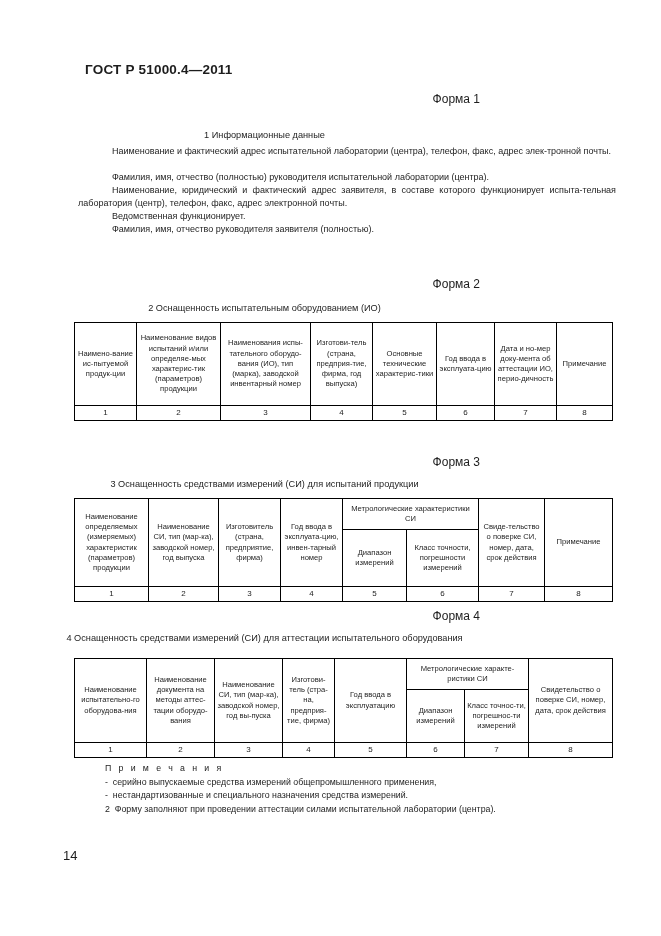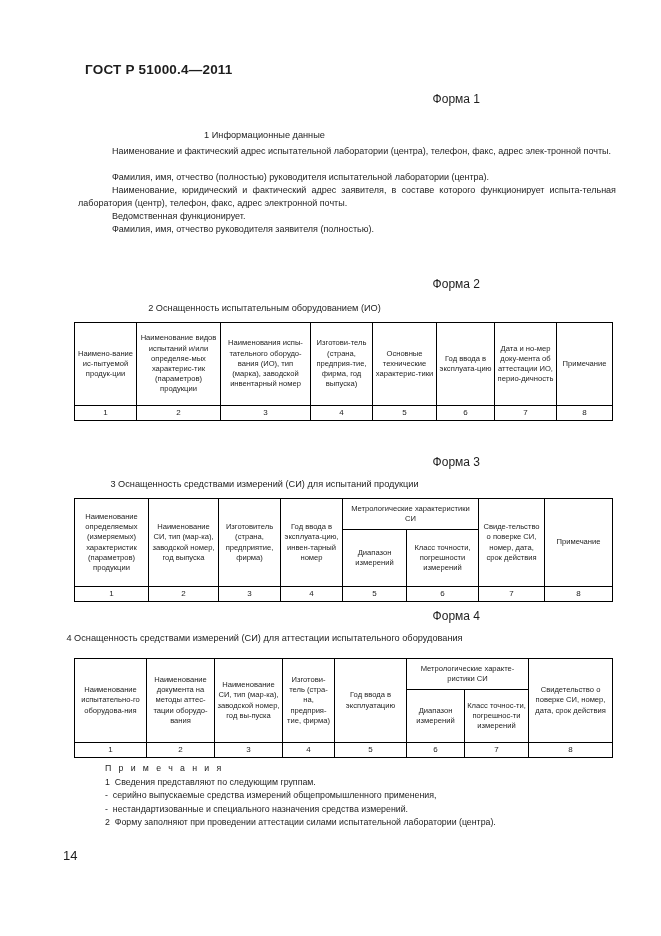--- a/index.html
+++ b/index.html
@@ -201,21 +201,20 @@
         <td class="num">5</td>
         <td class="num">6</td>
         <td class="num">7</td>
         <td class="num">8</td>
       </tr>
     </tbody>
   </table>
 
   <div class="notes" style="left:105px;top:762px;">
     <div class="nt-title">П р и м е ч а н и я</div>
-    <div class="nt-line">1  Сведения представляют по следующим группам.</div>
     <div class="nt-line">-  серийно выпускаемые средства измерений общепромышленного применения,</div>
     <div class="nt-line">-  нестандартизованные и специального назначения средства измерений.</div>
     <div class="nt-line">2  Форму заполняют при проведении аттестации силами испытательной лаборатории (центра).</div>
   </div>
 
   <div class="pageno">14</div>
 
 </div>
 
 </body></html>

